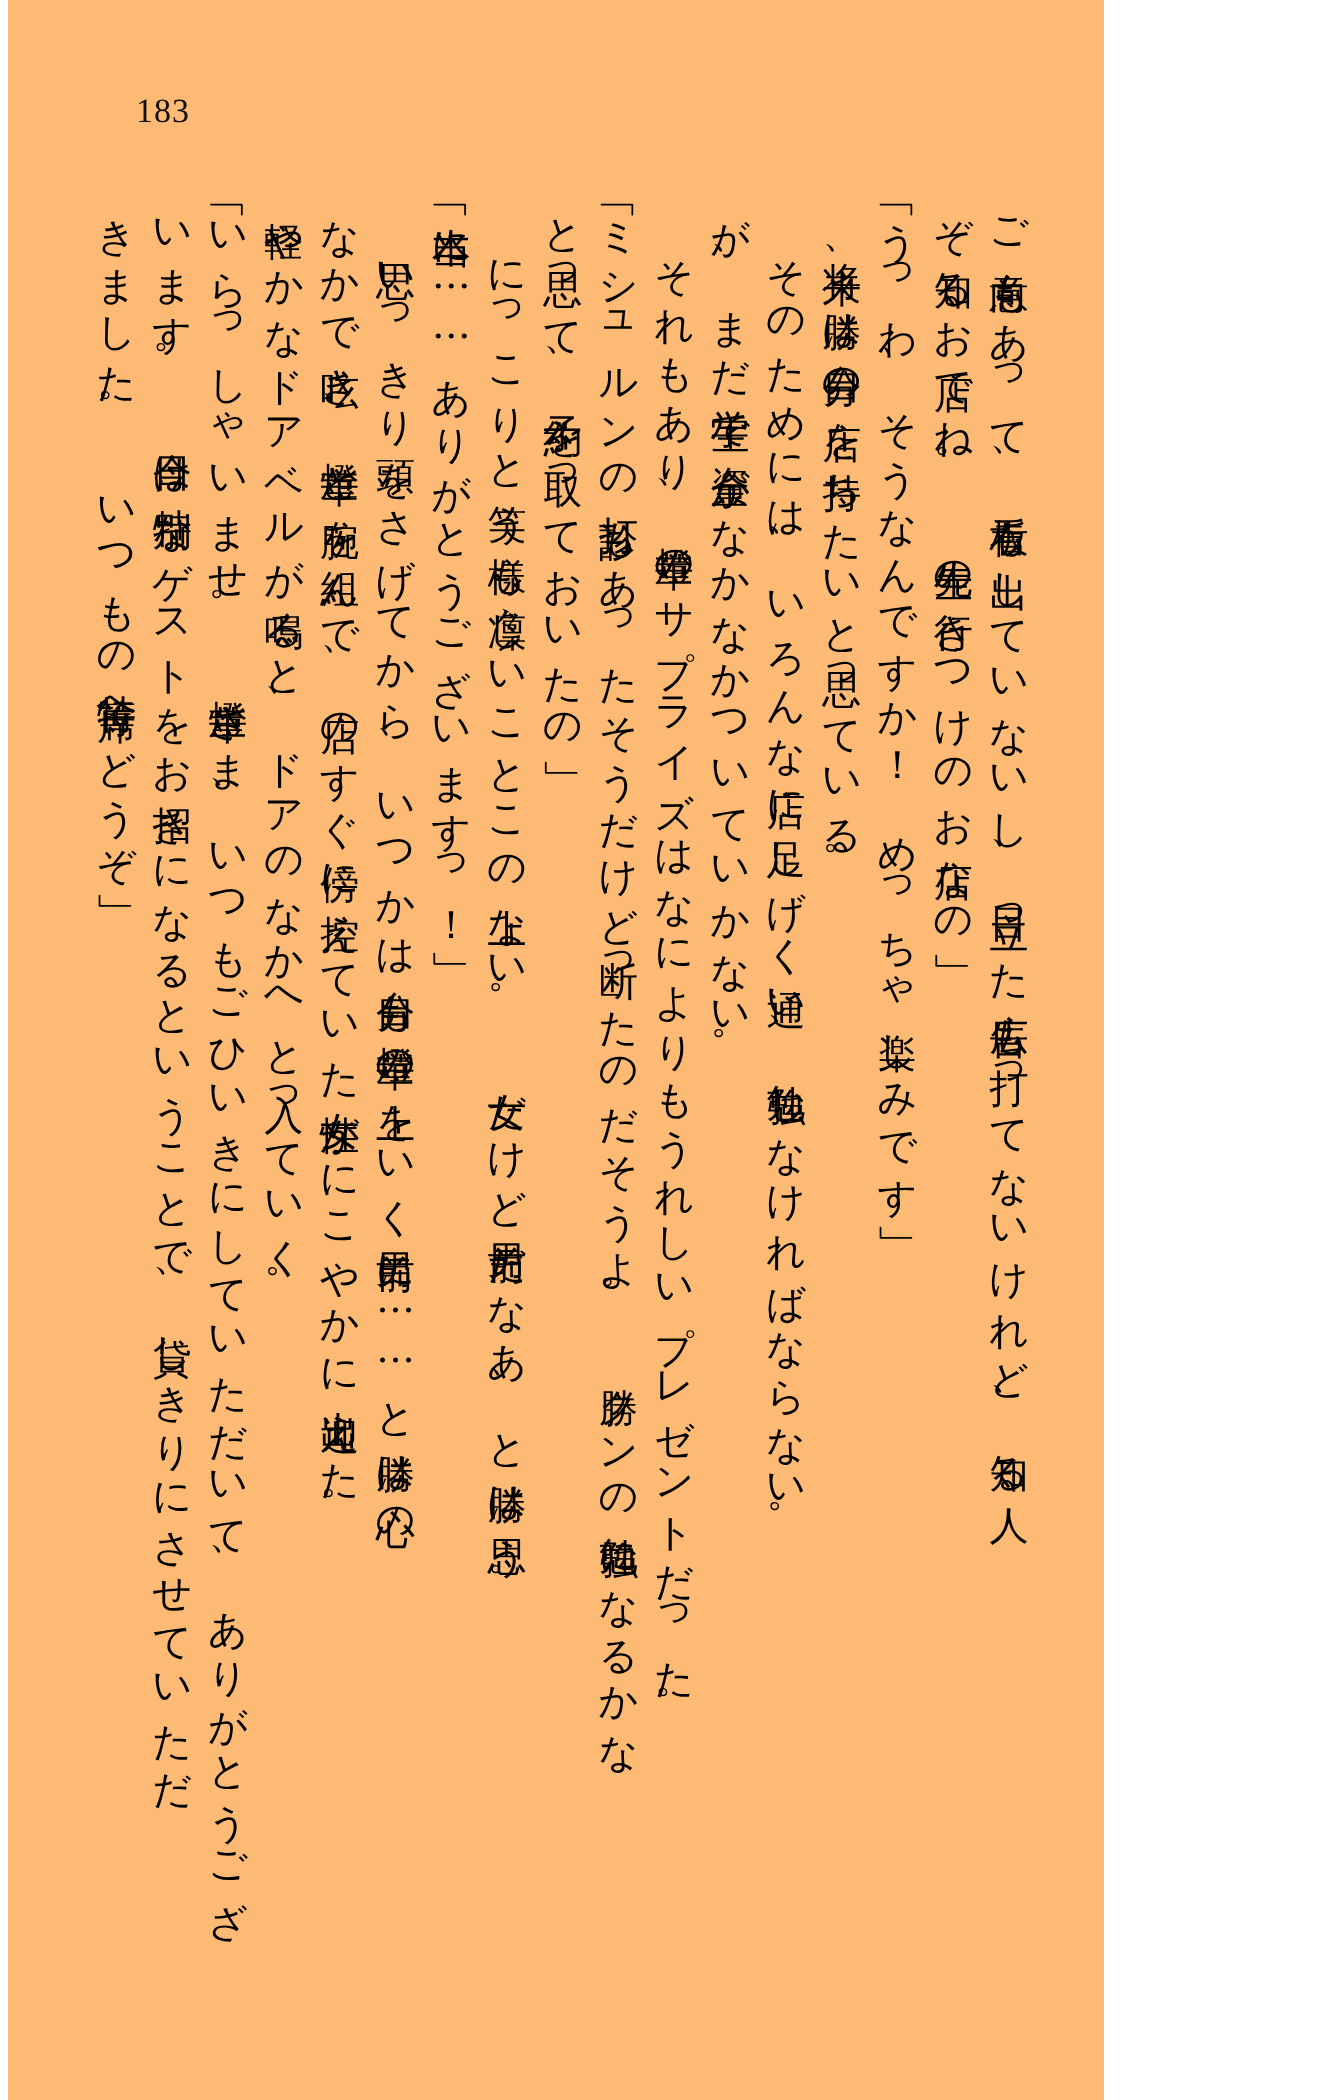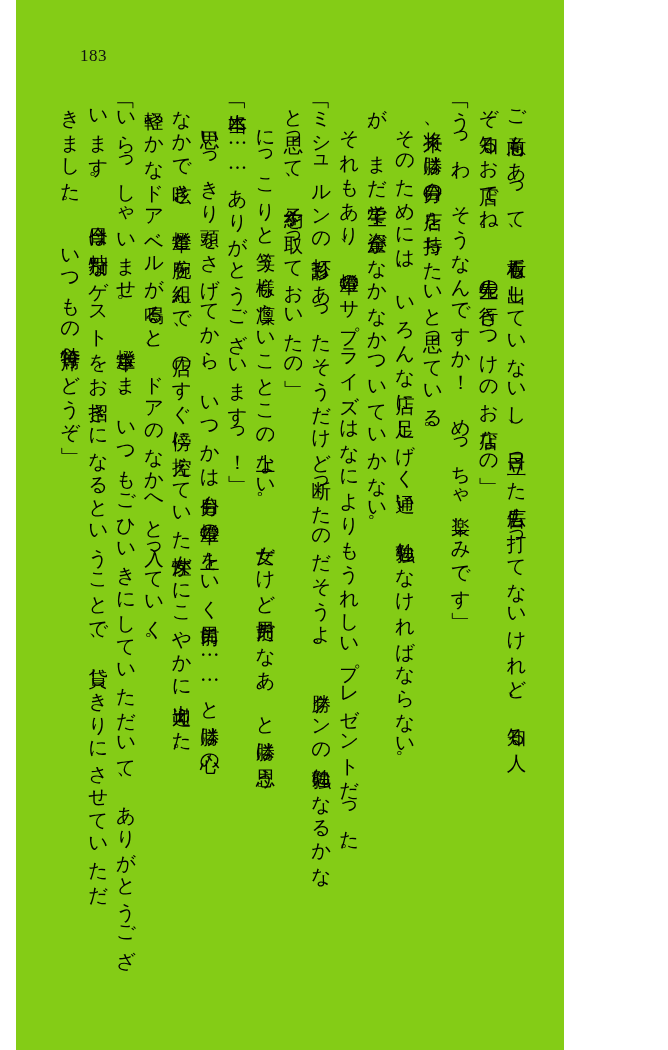--- a/index.html
+++ b/index.html
@@ -10,25 +10,25 @@
   body {
     width: 668px;
     height: 1050px;
     font-family: "Liberation Serif", "DejaVu Serif", serif;
     color: #000000;
     position: relative;
     overflow: hidden;
   }
   .page {
     position: absolute;
-    left: 16px;
+    left: 4px;
     top: 0;
     width: 548px;
     height: 1050px;
-    background: #84cc16;
+    background: #fdba74;
   }
   .page-number {
     position: absolute;
     left: 64px;
     top: 46px;
     font-size: 17px;
     font-family: "Liberation Serif", "DejaVu Serif", serif;
     letter-spacing: 0.5px;
     color: #111;
   }

